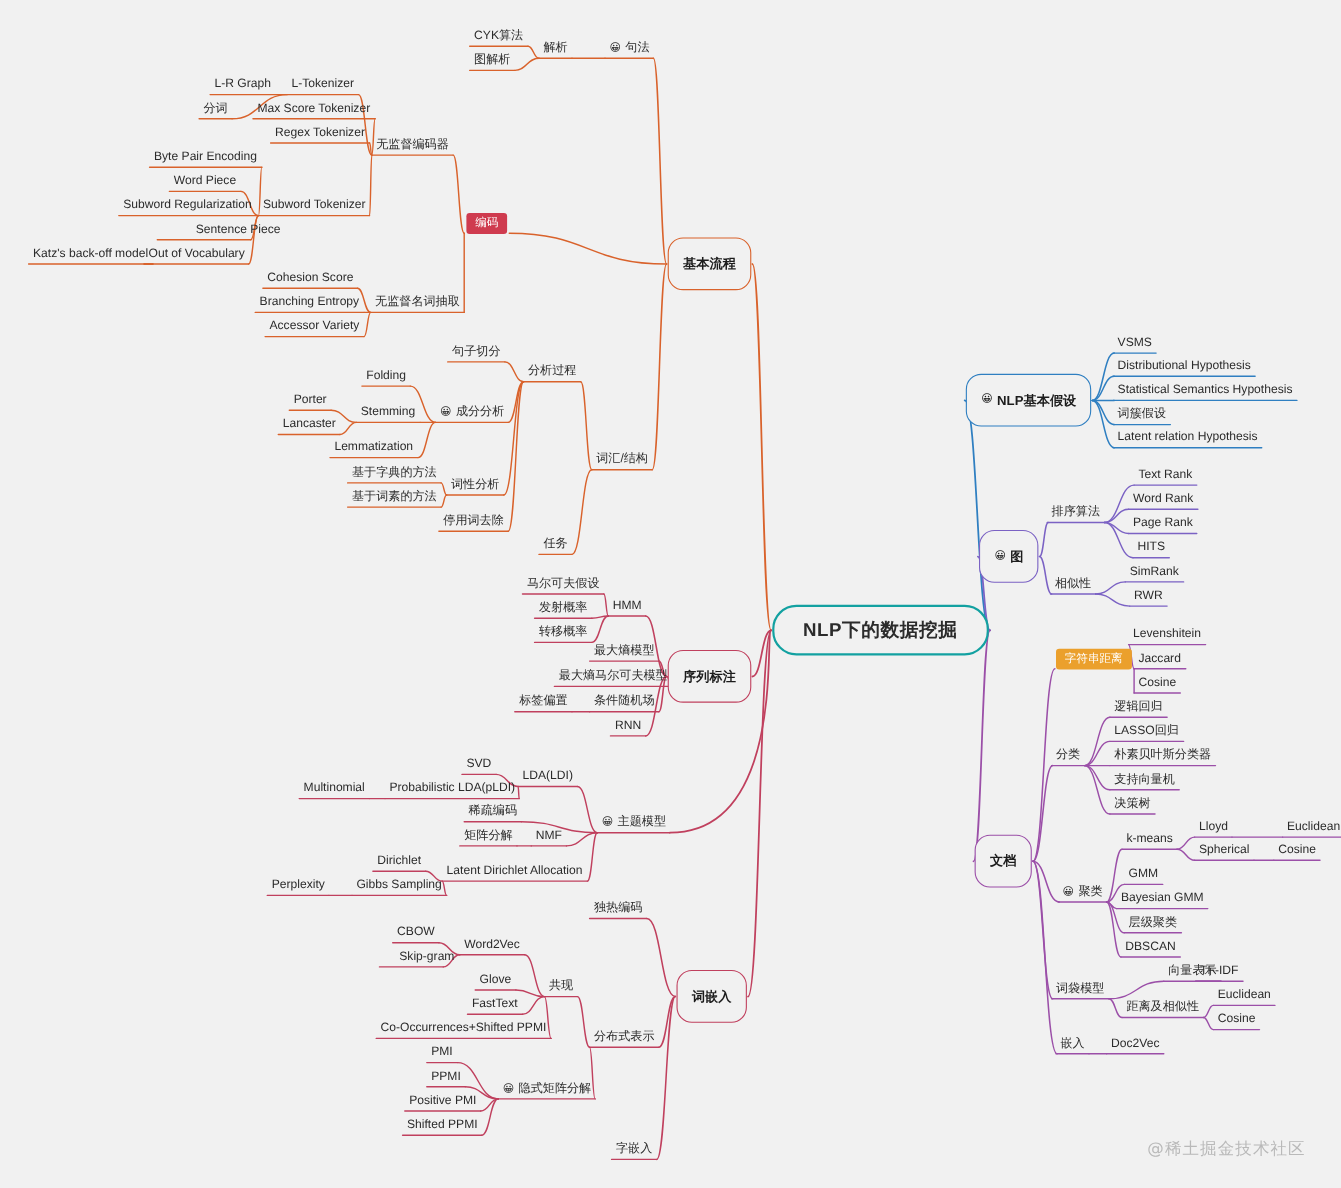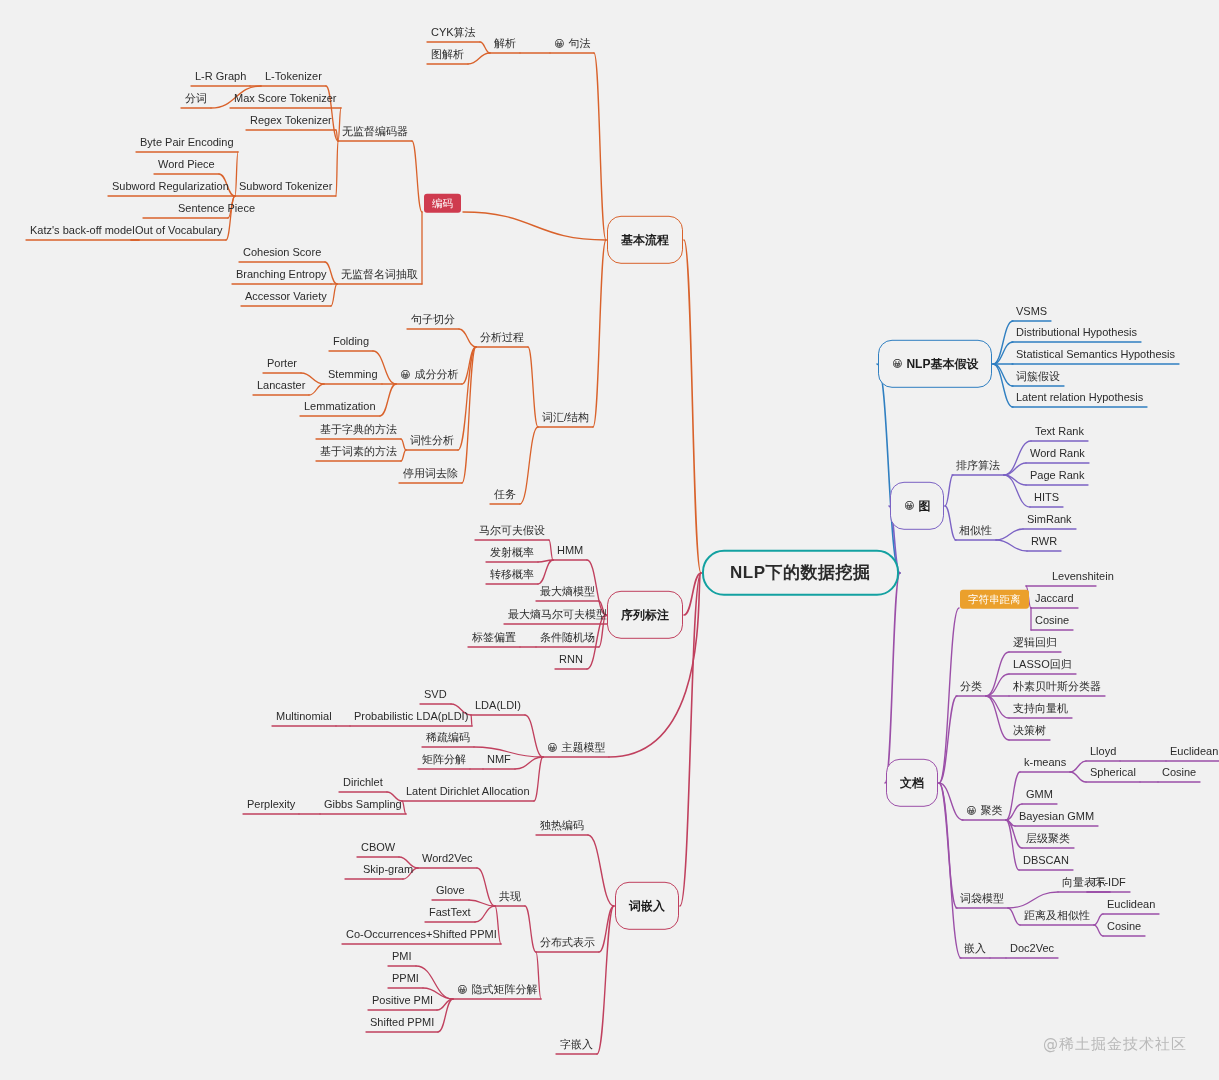--- a/index.html
+++ b/index.html
@@ -534,21 +534,21 @@
       </div>
       <div class="node leaf" style="left: 1025px; top: 520px; color: rgb(43, 43, 43);">
         <span>SimRank</span>
       </div>
       <div class="node leaf" style="left: 1029px; top: 542px; color: rgb(43, 43, 43);">
         <span>RWR</span>
       </div>
       <div class="node leaf" style="left: 957px; top: 531px; color: rgb(43, 43, 43);">
         <span>相似性</span>
       </div>
-      <div class="node leaf" style="left: 1028px; top: 577px; color: rgb(43, 43, 43); margin-left: 22px;">
+      <div class="node leaf" style="left: 1028px; top: 577px; color: rgb(43, 43, 43);">
         <span>Levenshitein</span>
       </div>
       <div class="node leaf" style="left: 1033px; top: 599px; color: rgb(43, 43, 43);">
         <span>Jaccard</span>
       </div>
       <div class="node leaf" style="left: 1033px; top: 621px; color: rgb(43, 43, 43);">
         <span>Cosine</span>
       </div>
       <div class="node chip" style="left: 960px; top: 599px; background: rgb(235, 160, 44); color: rgb(255, 255, 255);">
         <span>字符串距离</span>

